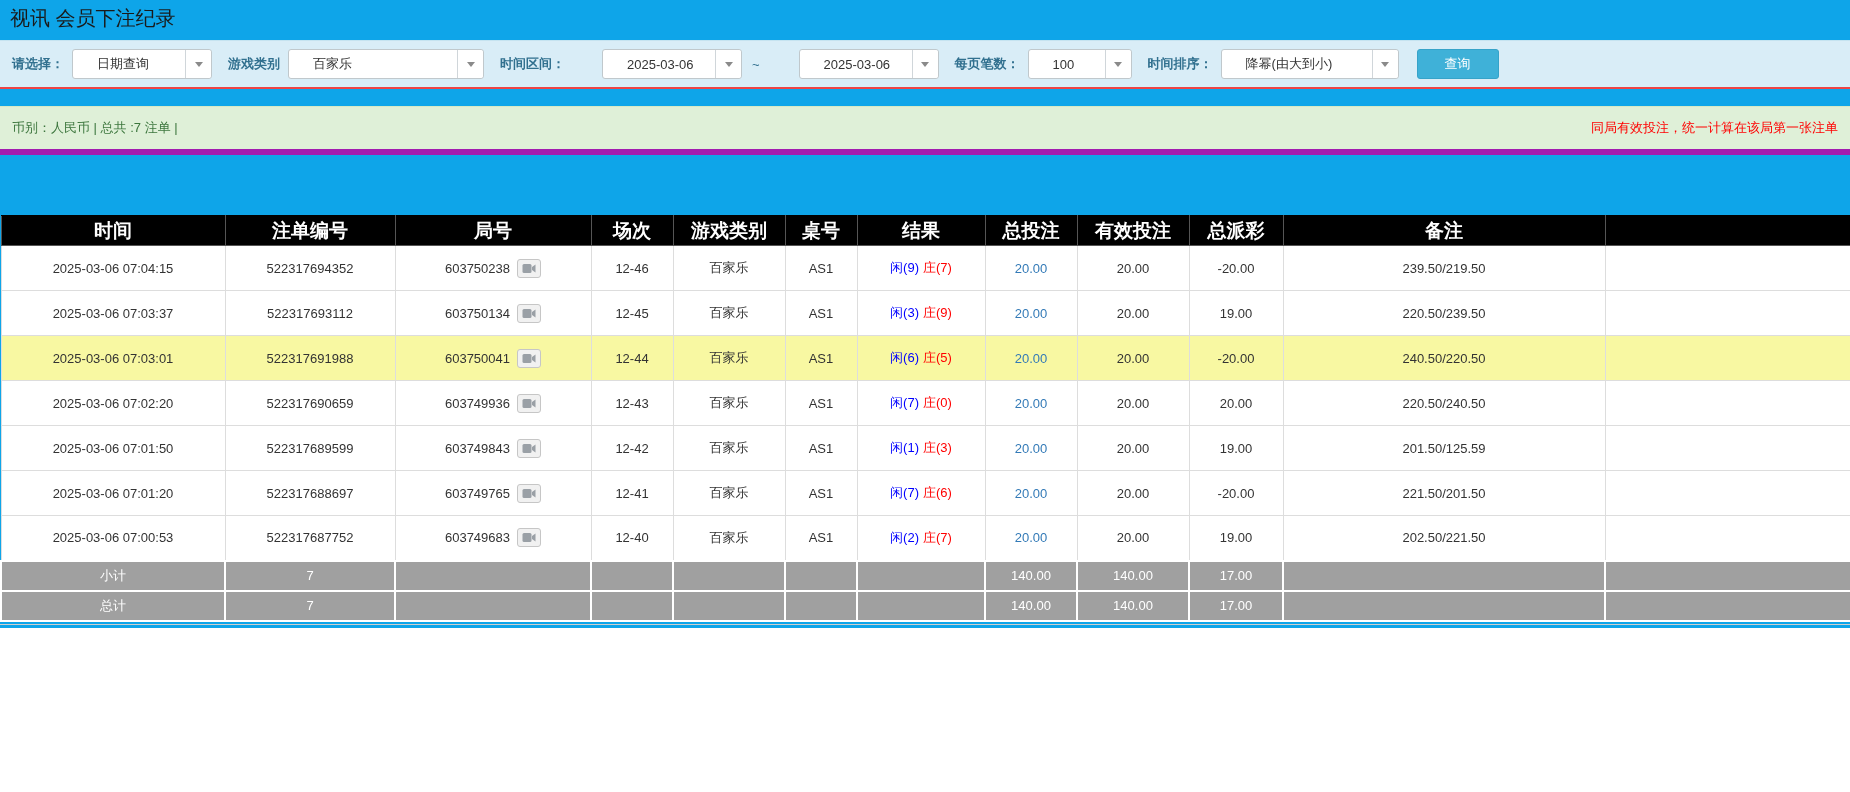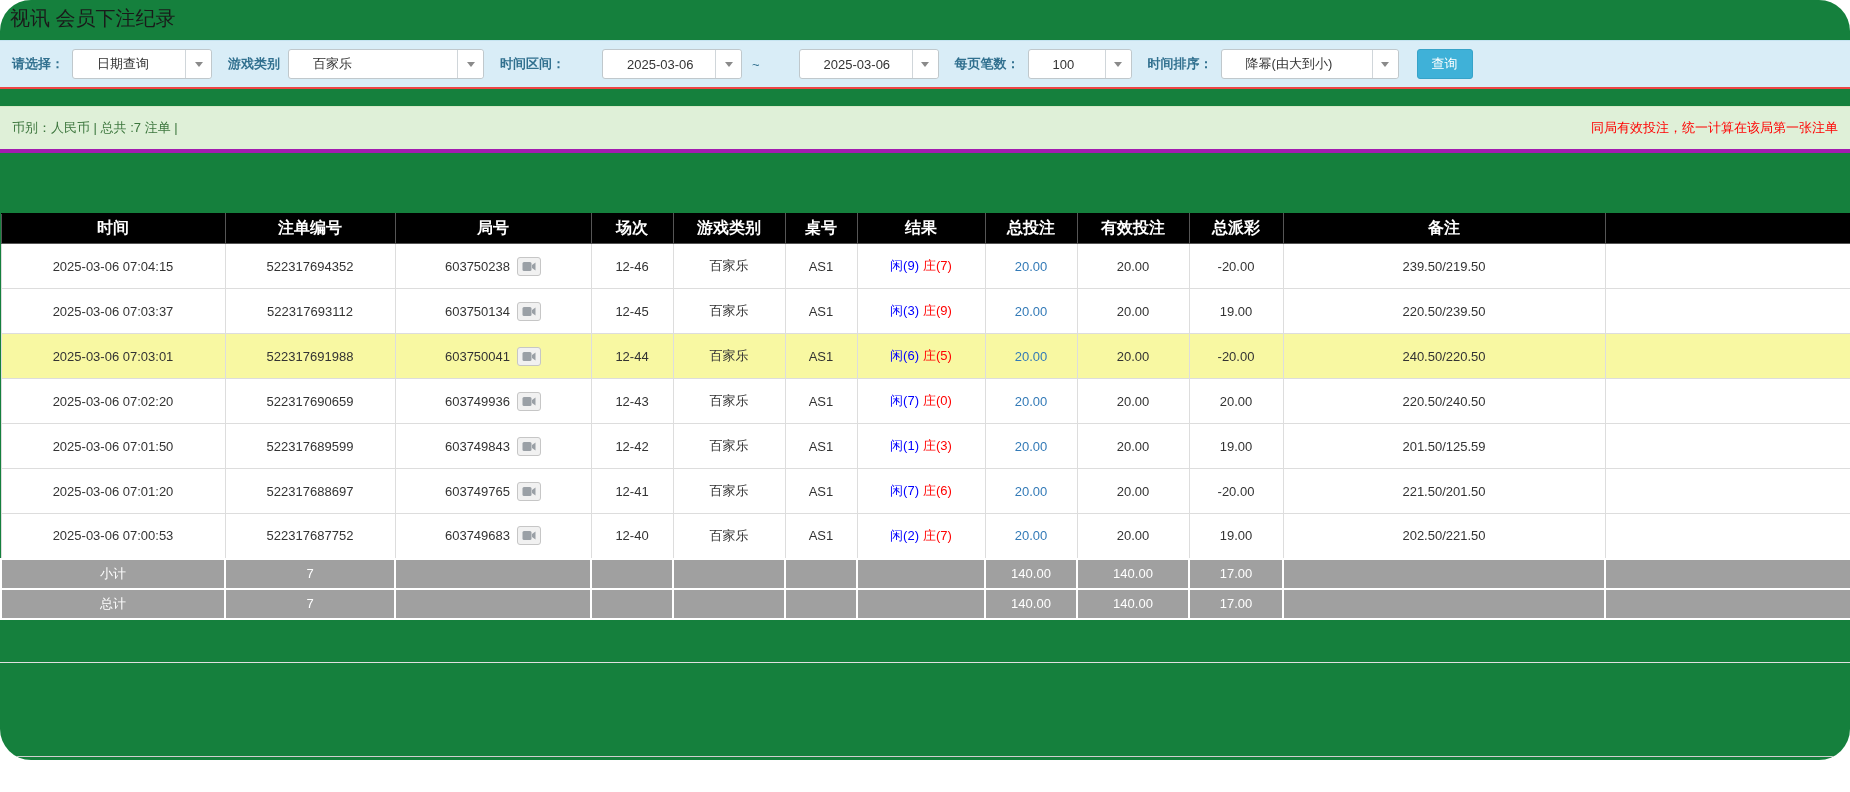--- a/index.html
+++ b/index.html
@@ -2,21 +2,21 @@
 <html><head>
 <meta charset="utf-8">
 <style>
   * { box-sizing: border-box; margin: 0; padding: 0; }
   html,body { background:#fff; }
   body {
     font-family: "Liberation Sans", "DejaVu Sans", sans-serif;
     font-size: 13px;
     color: #333;
   }
-  .page { position: relative; width: 1850px; height: 760px; overflow: hidden; background:#15803d;border-radius:31px; }
+  .page { position: relative; width: 1850px; height: 628px; overflow: hidden; background:#0ea5e9; }
 
   
   .page-title {
     font-size: 20px;
     font-weight: 400;
     color: #1a1a1a;
     padding: 5px 0 8px 10px;
   }
 
   
@@ -57,36 +57,36 @@
   }
   .w-query { width: 140px; }
   .w-game  { width: 196px; }
   .w-date  { width: 140px; margin-left: 29px; }
   .w-size  { width: 104px; }
   .w-sort  { width: 178px; }
   .tilde { color:#31708f; padding: 0 2px; }
   .btn-query {
     height: 30px;
     margin-left: 10px;
-    padding: 0 14px;
+    padding: 0 27px;
     background: #3fb1d8;
     border: 1px solid #36a3c9;
     border-radius: 3px;
     color: #fff;
     font-size: 13px;
     cursor: pointer;
     font-family: inherit;
   }
 
   
   .summary-bar {
     margin-top: 17px;
     background: #dff0d8;
     border-top: 1px solid #d6e9c6;
-    border-bottom: 4px solid #a21caf;
+    border-bottom: 6px solid #a21caf;
     color: #3c763d;
     padding: 12px 12px;
     display: flex;
     justify-content: space-between;
     align-items: center;
     overflow: hidden;
     white-space: nowrap;
   }
   .summary-notice { color: #ff0000; }
 
@@ -95,21 +95,21 @@
   table.bet-table {
     width: 1850px;
     table-layout: fixed;
     border-collapse: collapse;
   }
   table.bet-table th {
     background: #000;
     color: #fff;
     font-weight: bold;
     height: 30px;
-    font-size: 16px;
+    font-size: 19px;
     text-align: center;
     border: 1px solid #555;
     border-top-color:#000;
   }
   table.bet-table td {
     height: 45px;
     text-align: center;
     border: 1px solid #ddd;
     background: #fff;
     font-size: 13px;

